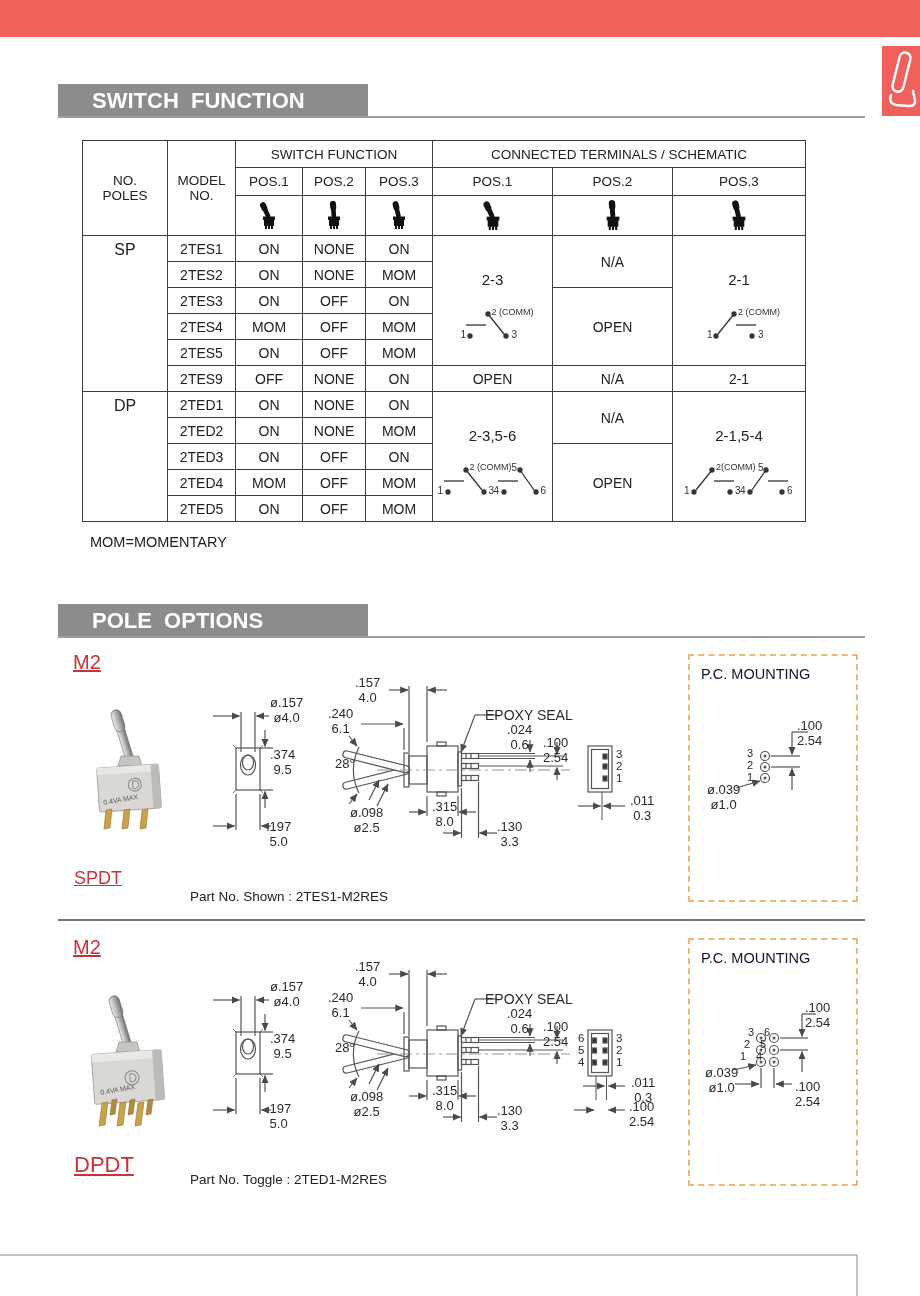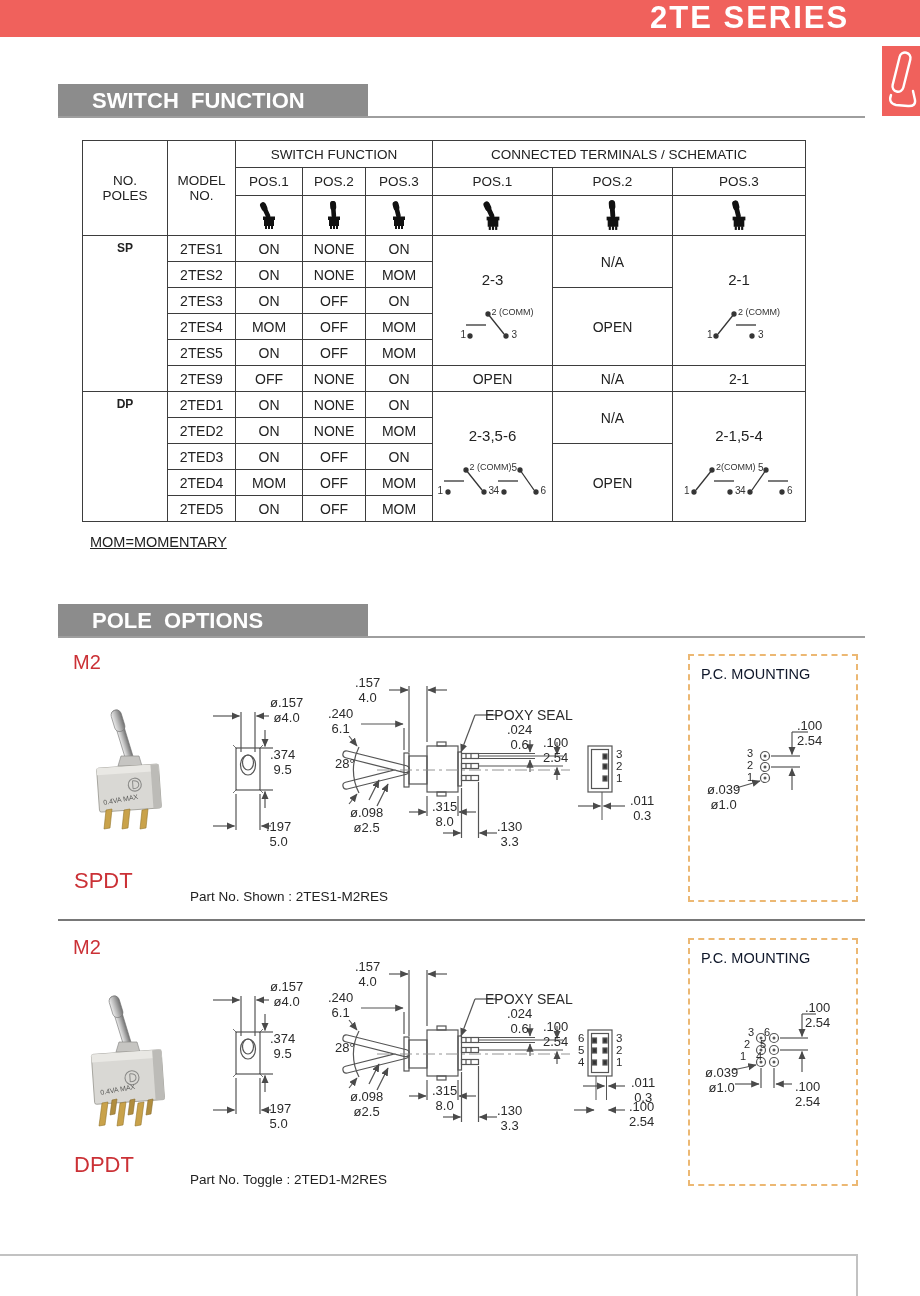--- a/index.html
+++ b/index.html
@@ -17,35 +17,35 @@
   
   .secbar{position:absolute;height:34px;background:#8c8c8c;color:#fff;font-weight:bold;
           font-size:22px;line-height:34px;padding-left:34px;white-space:pre;box-sizing:border-box;}
   .secline{position:absolute;height:2px;background:#9e9e9e;}
   
   table.sf{position:absolute;left:82px;top:140px;border-collapse:collapse;table-layout:fixed;}
   .sf th,.sf td{border:1.5px solid #3d3d3d;text-align:center;vertical-align:middle;padding:0;
                 font-weight:normal;color:#222;}
   .sf th{font-size:13.5px;white-space:pre-line;}
   .sf td{font-size:14px;}
-  .sf td.grp{vertical-align:top;padding-top:5px;font-size:12px;font-weight:bold;}
+  .sf td.grp{vertical-align:top;padding-top:5px;font-size:16px;}
   .ctwrap{display:flex;flex-direction:column;align-items:center;padding-top:18px;gap:18px;}
   .ctlabel{font-size:15px;text-align:center;}
   .schem{position:relative;}
   .slbl{position:absolute;font-size:9px;color:#333;white-space:nowrap;}
   .slbl2{position:absolute;font-size:10px;color:#333;white-space:nowrap;}
   
   .dim{position:absolute;font-size:13px;line-height:1.12;color:#2b2b2b;text-align:center;white-space:pre-line;}
   .dim1{position:absolute;font-size:14px;color:#2b2b2b;white-space:nowrap;}
   .pinlbl{position:absolute;font-size:11.5px;color:#2b2b2b;}
   .holelbl{position:absolute;font-size:11px;color:#2b2b2b;}
-  .redlbl{position:absolute;color:#cb3136;}
+  .redlbl{position:absolute;color:#cb3136;text-decoration:underline;}
   .pcbox{position:absolute;width:170px;height:248px;border:2px dashed #ecb873;box-sizing:border-box;}
   .pclabel{position:absolute;font-size:14.5px;color:#0f172a;white-space:nowrap;}
-  .note{position:absolute;font-size:14.5px;color:#222;text-decoration:underline;}
+  .note{position:absolute;font-size:14.5px;color:#222;}
   .partnote{position:absolute;font-size:13.5px;color:#222;white-space:pre;}
   .divline{position:absolute;height:2px;background:#787878;}
   .rating{position:absolute;font-size:7px;color:#5a5a58;transform:rotate(-10deg);white-space:nowrap;}
   .footbox{position:absolute;left:0;top:1254px;width:858px;height:42px;
            border-top:2px solid #c2c2c2;border-right:2px solid #c2c2c2;box-sizing:border-box;}
 </style>
 </head>
 <body>
 
 <div class="page">
@@ -57,21 +57,20 @@
     </marker>
     <linearGradient id="met" x1="0" y1="0" x2="1" y2="0">
       <stop offset="0" stop-color="#ededed"></stop>
           <stop offset="0.45" stop-color="#b9b9b9"></stop>
           <stop offset="1" stop-color="#6f6f6f"></stop>
     </linearGradient>
   </defs>
 </svg>
 
 <div class="hdr">
-  <div class="hdr-series">2TE SERIES</div>
 </div>
 
 <div class="side-box">
   <span>
     <svg width="38" height="70" viewBox="0 0 38 70">
       <g fill="none" stroke="#fff" stroke-width="2.4" stroke-linejoin="round" stroke-linecap="round">
         <rect x="14" y="6" width="11" height="40" rx="5.5" transform="rotate(14 19 26)"></rect>
         <path d="M9,49 q-3,8 5,10 l12,1 q8,0.5 7,-6 l-2,-9"></path>
       </g>
     </svg>
@@ -520,21 +519,21 @@
   </g>
 </svg>
 <div class="dim" style="left:797px;top:719px">.100
 2.54</div>
 <div class="holelbl" style="left:747px;top:747px">3</div>
 <div class="holelbl" style="left:747px;top:759px">2</div>
 <div class="holelbl" style="left:747px;top:771px">1</div>
 <div class="dim" style="left:707px;top:783px">ø.039
 ø1.0</div>
 
-<div class="redlbl" style="left:74px;top:868px;font-size:22px">SPDT</div>
+<div class="redlbl" style="left:74px;top:868px;font-size:18px">SPDT</div>
 <div class="partnote" style="left:190px;top:889px">Part No. Shown : 2TES1-M2RES</div>
 
 <div class="divline" style="left:58px;top:919px;width:807px"></div>
 
 <div class="redlbl" style="left:73px;top:936px;font-size:20px">M2</div>
 
 <svg class="abs" style="left:82px;top:986px" width="95" height="150" viewBox="0 0 95 150">
   <g transform="rotate(-17 46 60)">
     <rect x="42" y="8" width="8" height="54" rx="3.5" fill="url(#met)" stroke="#777" stroke-width="0.6"></rect>
     <rect x="40.8" y="8" width="10.4" height="22" rx="5" fill="url(#met)" stroke="#777" stroke-width="0.6"></rect>

